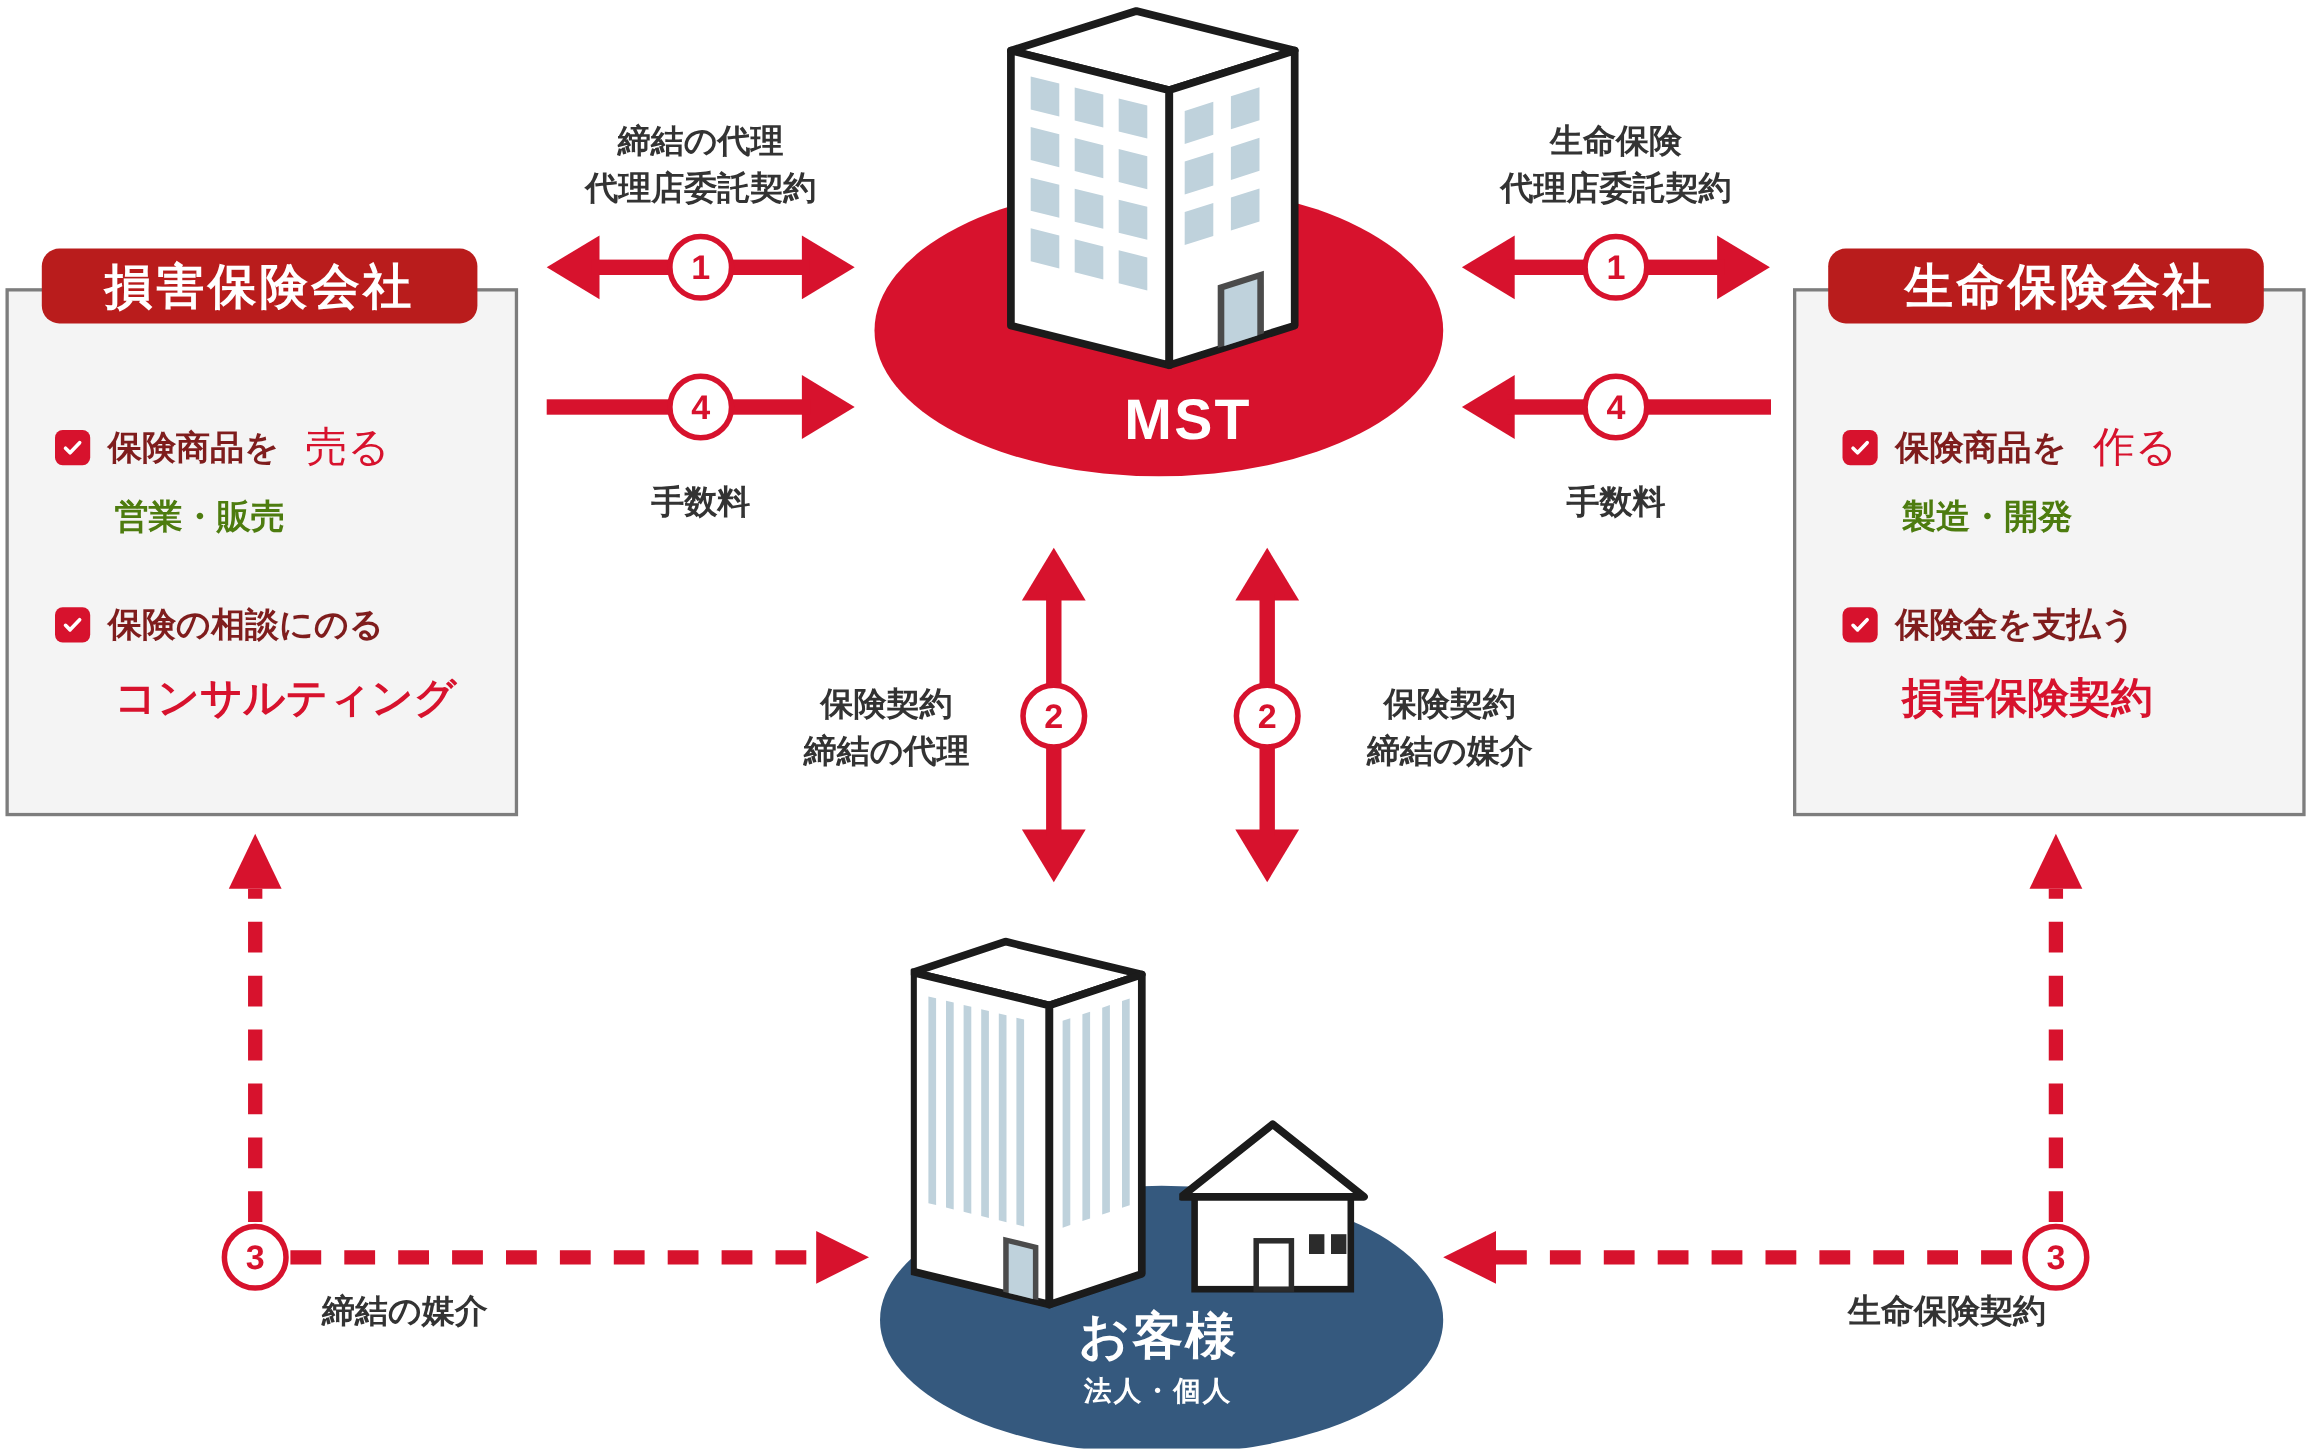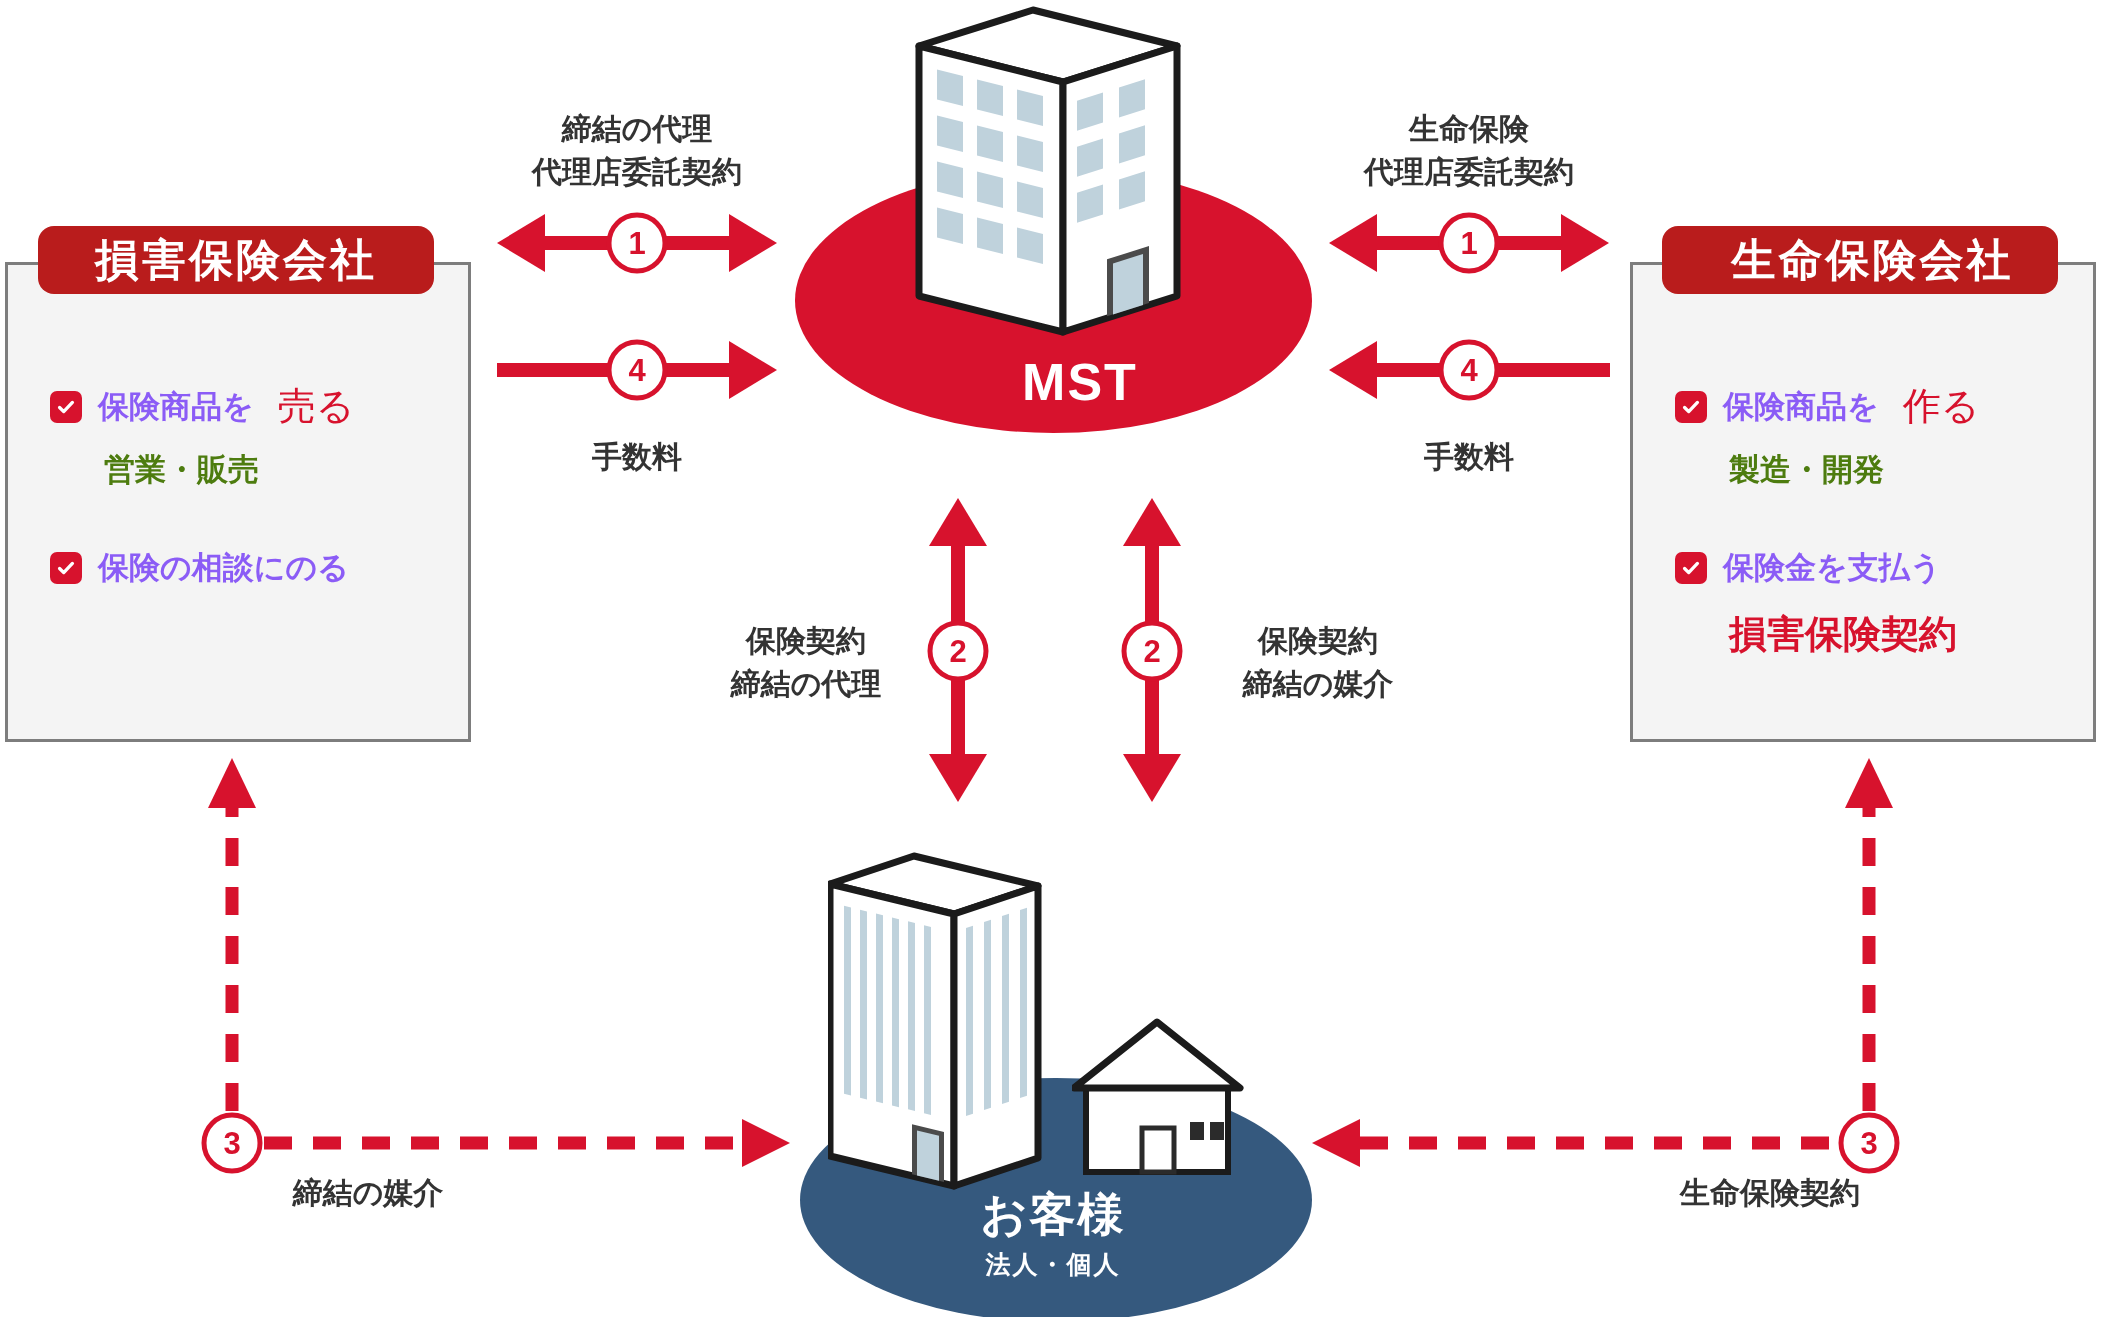--- a/index.html
+++ b/index.html
@@ -14,21 +14,21 @@
          font-size:30px; font-weight:700; color:#333; line-height:1.42; white-space:nowrap; }
 
   
   .cbox { position:absolute; width:466px; height:480px; background:#f4f4f4; border:3px solid #7d7d7d; }
   .pill { position:absolute; width:396px; height:68px; background:#b91c1c; color:#fff;
           border-radius:16px; font-size:44px; font-weight:700; letter-spacing:3px;
           display:flex; align-items:center; justify-content:center; z-index:4; }
   .row  { position:absolute; display:flex; align-items:center; gap:16px; white-space:nowrap; }
   .cb   { width:32px; height:32px; border-radius:7px; background:#d7122d;
           display:inline-flex; align-items:center; justify-content:center; flex:none; }
-  .rowtext { font-size:31px; font-weight:700; color:#8b5cf6; }
+  .rowtext { font-size:31px; font-weight:700; color:#7f1d1d; }
   .em   { font-size:38px; font-weight:400; color:#d7122d; margin-left:8px; }
   .sub  { position:absolute; font-size:31px; font-weight:700; color:#4d7c0f; white-space:nowrap; }
   .sub.em2 { color:#d7122d; font-size:38px; font-weight:800; }
 
   
   .hub-label { position:absolute; transform:translateX(-50%); color:#fff; font-weight:800;
                font-size:52px; letter-spacing:2px; z-index:3;margin-left:27px; }
   .cust-label { position:absolute; transform:translateX(-50%); color:#fff; font-weight:800;
                 font-size:46px; letter-spacing:2px; z-index:3; white-space:nowrap; }
   .cust-sublabel { position:absolute; transform:translateX(-50%); color:#fff; font-weight:700;
@@ -130,20 +130,21 @@
     </div>
     <div class="sub" style="left:96px; top:184px;">営業・販売</div>
     <div class="row" style="left:42px; top:282px;">
       <span class="cb">
         <svg viewBox="0 0 24 24" width="22" height="22">
             <path d="M5 12.5l4.5 4.5L19 7" fill="none" stroke="#fff" stroke-width="3.6" stroke-linecap="round" stroke-linejoin="round"></path>
           </svg>
       </span>
       <span class="rowtext">保険の相談にのる</span>
     </div>
+    <div class="sub em2" style="left:96px; top:344px;">コンサルティング</div>
   </div>
   <div class="pill" style="left:38px; top:226px;">損害保険会社</div>
 
   <div class="cbox" style="left:1630px; top:262px;">
     <div class="row" style="left:42px; top:116px;">
       <span class="cb">
         <svg viewBox="0 0 24 24" width="22" height="22">
             <path d="M5 12.5l4.5 4.5L19 7" fill="none" stroke="#fff" stroke-width="3.6" stroke-linecap="round" stroke-linejoin="round"></path>
           </svg>
       </span>

